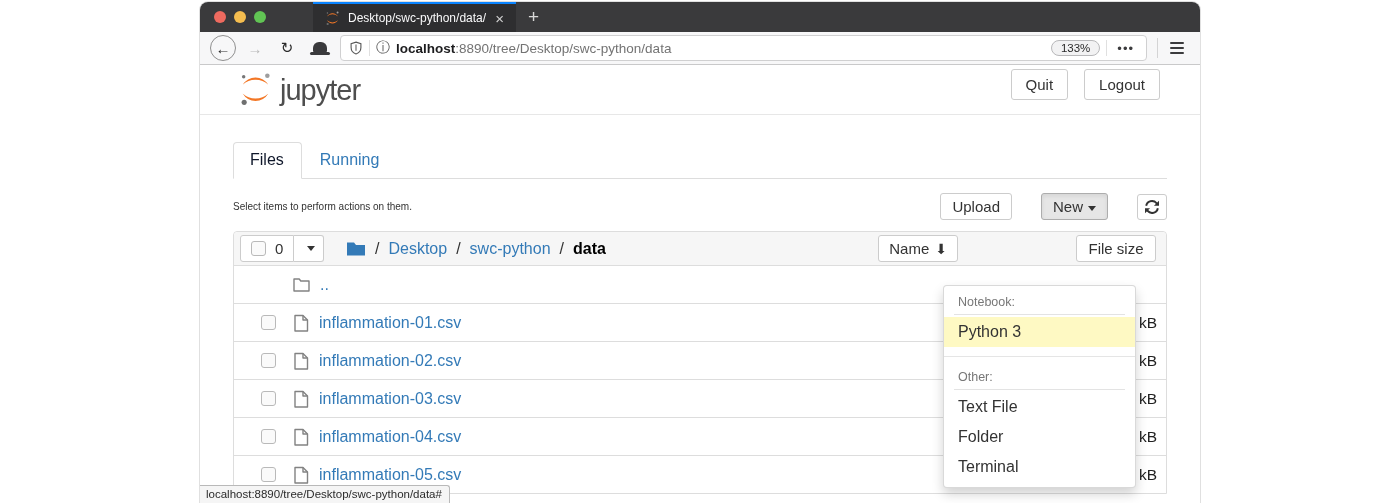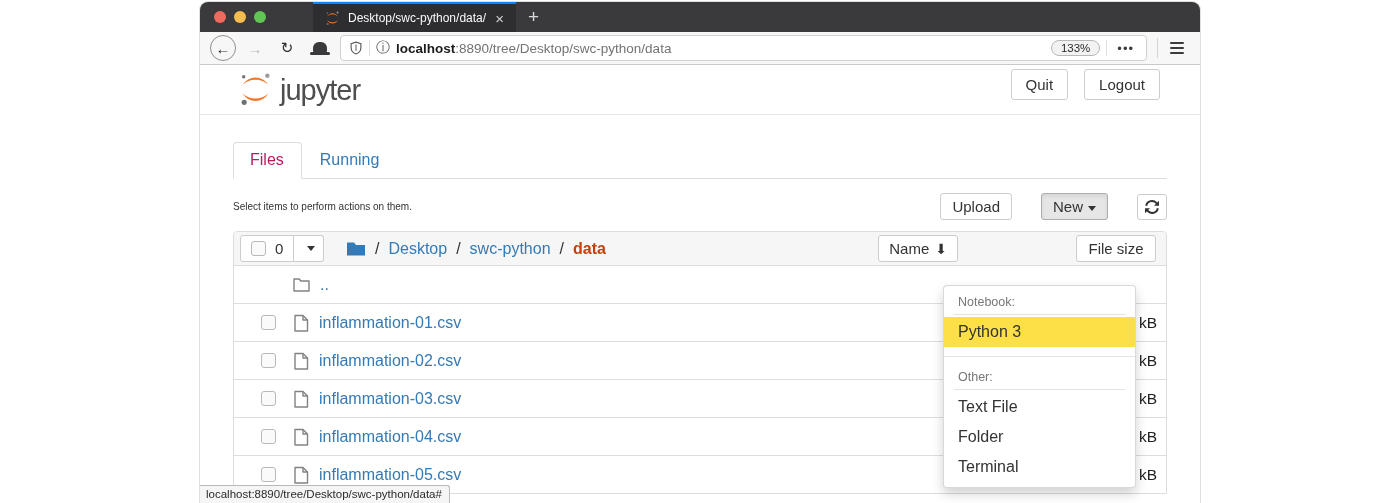--- a/index.html
+++ b/index.html
@@ -49,21 +49,21 @@
   .logo-text { font-size:29px; color:#4e4e4e; letter-spacing:-1px; line-height:1; padding-bottom:2px; }
   .auth-btns { position:absolute; right:40px; top:4px; display:flex; gap:16px; }
   .btn { background:#fff; border:1px solid #ccc; border-radius:3px; color:#333; font-size:15px;
          padding:5px 12px; font-family:inherit; }
   .auth-btns .btn { padding:6px 14px; }
 
   .content { padding:0 33px; position:relative; }
 
   .nb-tabs { margin-top:27px; border-bottom:1px solid #ddd; display:flex; height:37px; }
   .nb-tab { font-size:16px; padding:8px 17px; border:1px solid transparent; border-radius:4px 4px 0 0; }
-  .nb-tab.active { color:#be185d; border-color:#ddd #ddd #fff #ddd; background:#fff; margin-bottom:-1px;padding-left:16px; }
+  .nb-tab.active { color:#0f172a; border-color:#ddd #ddd #fff #ddd; background:#fff; margin-bottom:-1px;padding-left:16px; }
   .nb-tab.link { color:#337ab7; }
 
   .action-row { margin-top:13px; display:flex; align-items:center; height:29px; }
   .hint { font-size:10px; color:#333; }
   .action-btns { margin-left:auto; display:flex; align-items:center; gap:29px; }
   .btn.small { padding:4px 11px; font-size:15px; }
   .btn.active-state { background:#e6e6e6; border-color:#adadad; box-shadow:inset 0 2px 4px rgba(0,0,0,.08); }
   .caret { display:inline-block; width:0; height:0; border-left:4px solid transparent; border-right:4px solid transparent;
            border-top:5px solid #333; margin-left:5px; vertical-align:middle; }
   .btn.iconbtn { padding:4px 6px; line-height:0; }
@@ -73,21 +73,21 @@
   .list-header { height:33px; background:#f6f6f6; position:relative; border-radius:4px 4px 0 0; }
   .select-group { position:absolute; left:6px; top:3px; display:flex; height:27px; }
   .sg-main { background:#fff; border:1px solid #ccc; border-radius:3px 0 0 3px; display:flex; align-items:center; gap:9px; padding:0 10px; }
   .sg-caret { background:#fff; border:1px solid #ccc; border-left:none; border-radius:0 3px 3px 0;
               width:30px; display:flex; align-items:center; justify-content:center; }
   .checkbox { width:15px; height:15px; border:1px solid #b9b9b9; border-radius:3px; background:#fafafa; }
   .sel-count { font-size:15px; color:#333; }
   .crumbs { position:absolute; left:112px; top:0; height:33px; display:flex; align-items:center; gap:9px; font-size:16px; }
   .crumb-link { color:#337ab7; }
   .crumb-sep { color:#333; }
-  .crumb-current { color:#c2410c; font-weight:bold; }
+  .crumb-current { color:#000000; font-weight:bold; }
   .sort-btn { position:absolute; top:3px; height:27px; background:#fff; border:1px solid #ccc; border-radius:3px;
               font-size:15px; color:#333; display:flex; align-items:center; gap:6px; padding:0 10px; }
   .sort-name { right:208px; }
   .sort-size { right:10px; width:80px; justify-content:center; }
   .sort-arrow { font-size:14px; }
 
   .row { height:38px; border-top:1px solid #ddd; display:flex; align-items:center; padding:0 9px 0 27px; }
   .row .checkbox { margin-right:17px; flex:none; }
   .row .chk-spacer { width:32px; flex:none; }
   .row .ficon { flex:none; margin-right:10px; line-height:0; }
@@ -95,21 +95,21 @@
   .fmod { width:120px; text-align:right; font-size:15.5px; color:#212121; flex:none; }
   .fsize { width:87px; text-align:right; font-size:15.5px; color:#212121; flex:none; }
 
   
   .new-menu { position:absolute; left:743px; top:220px; width:193px; z-index:50; background:#fff;
               border:1px solid rgba(0,0,0,.15); border-radius:4px; box-shadow:0 6px 12px rgba(0,0,0,.18);
               padding:5px 0; }
   .menu-header { font-size:12.5px; color:#777; padding:4px 14px 3px; }
   .menu-hline { height:1px; background:#e3e3e3; margin:2px 10px; }
   .menu-item { font-size:16px; color:#333; padding:5px 14px; height:30px; display:flex; align-items:center; }
-  .menu-item.hover { background:#fde047; }
+  .menu-item.hover { background:#fef9c3; }
   .menu-divider { height:1px; background:#e5e5e5; margin:9px 0; }
 
   
   .status-tip { position:absolute; left:0; bottom:0; z-index:60; background:#f5f5f5;
                 border:1px solid #b9b9b9; border-left:none; border-bottom:none; border-radius:0 3px 0 0;
                 font-size:11.5px; color:#2b2b2b; padding:2px 7px 3px 6px; white-space:nowrap; }
 </style>
 </head>
 <body>
 

